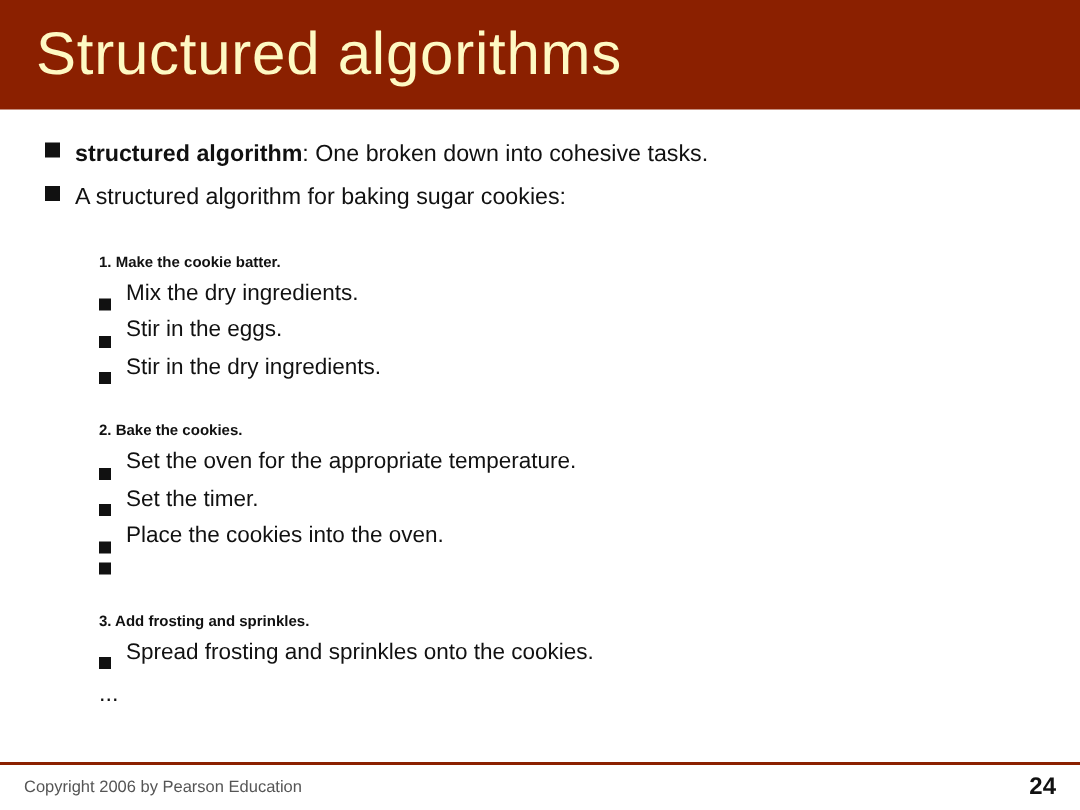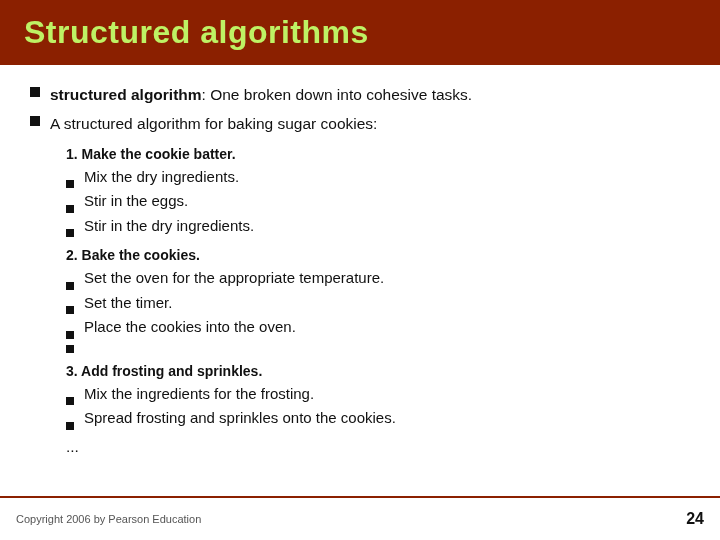--- a/index.html
+++ b/index.html
@@ -22,23 +22,23 @@
 
     .header {
       background: #8B2000;
       width: 100%;
       padding: 14px 24px 14px 24px;
       display: flex;
       align-items: center;
     }
 
     .header-title {
-      color: #bef264;
-      font-size: 32px;
-      font-weight: bold;
+      color: #fef9c3;
+      font-size: 40px;
+      font-weight: normal;
       letter-spacing: 0.5px;
     }
 
     .content {
       padding: 18px 30px 10px 30px;
       font-size: 15px;
       color: #111;
     }
 
     .bullet-top {
@@ -89,38 +89,38 @@
       flex-shrink: 0;
     }
 
     .sub-text {
       font-size: 15px;
       line-height: 1.5;
     }
 
     .section-header {
       margin-left: 36px;
-      margin-top: 10px;
+      margin-top: 26px;
       margin-bottom: 4px;
-      font-size: 14px;
+      font-size: 10px;
       font-weight: bold;
     }
 
     .ellipsis {
       margin-left: 36px;
       margin-top: 8px;
       font-size: 15.5px;
     }
 
     .footer {
       position: absolute;
       bottom: 0;
       left: 0;
       right: 0;
-      height: 44px;
+      height: 32px;
       border-top: 2px solid #8B2000;
       display: flex;
       align-items: center;
       justify-content: space-between;
       padding: 0 16px;
       background: #fff;
     }
 
     .footer-copy {
       font-size: 11px;
@@ -188,24 +188,20 @@
       </div>
       <div class="sub-item">
         <span class="sub-bullet"></span>
       </div>
     </div>
 
     <div class="section-header">3. Add frosting and sprinkles.</div>
     <div class="sub-list">
       <div class="sub-item">
         <span class="sub-bullet"></span>
-        <span class="sub-text">Mix the ingredients for the frosting.</span>
-      </div>
-      <div class="sub-item">
-        <span class="sub-bullet"></span>
         <span class="sub-text">Spread frosting and sprinkles onto the cookies.</span>
       </div>
     </div>
 
     <div class="ellipsis">...</div>
 
   </div>
 
   <div class="footer">
     <span class="footer-copy">Copyright 2006 by Pearson Education</span>

